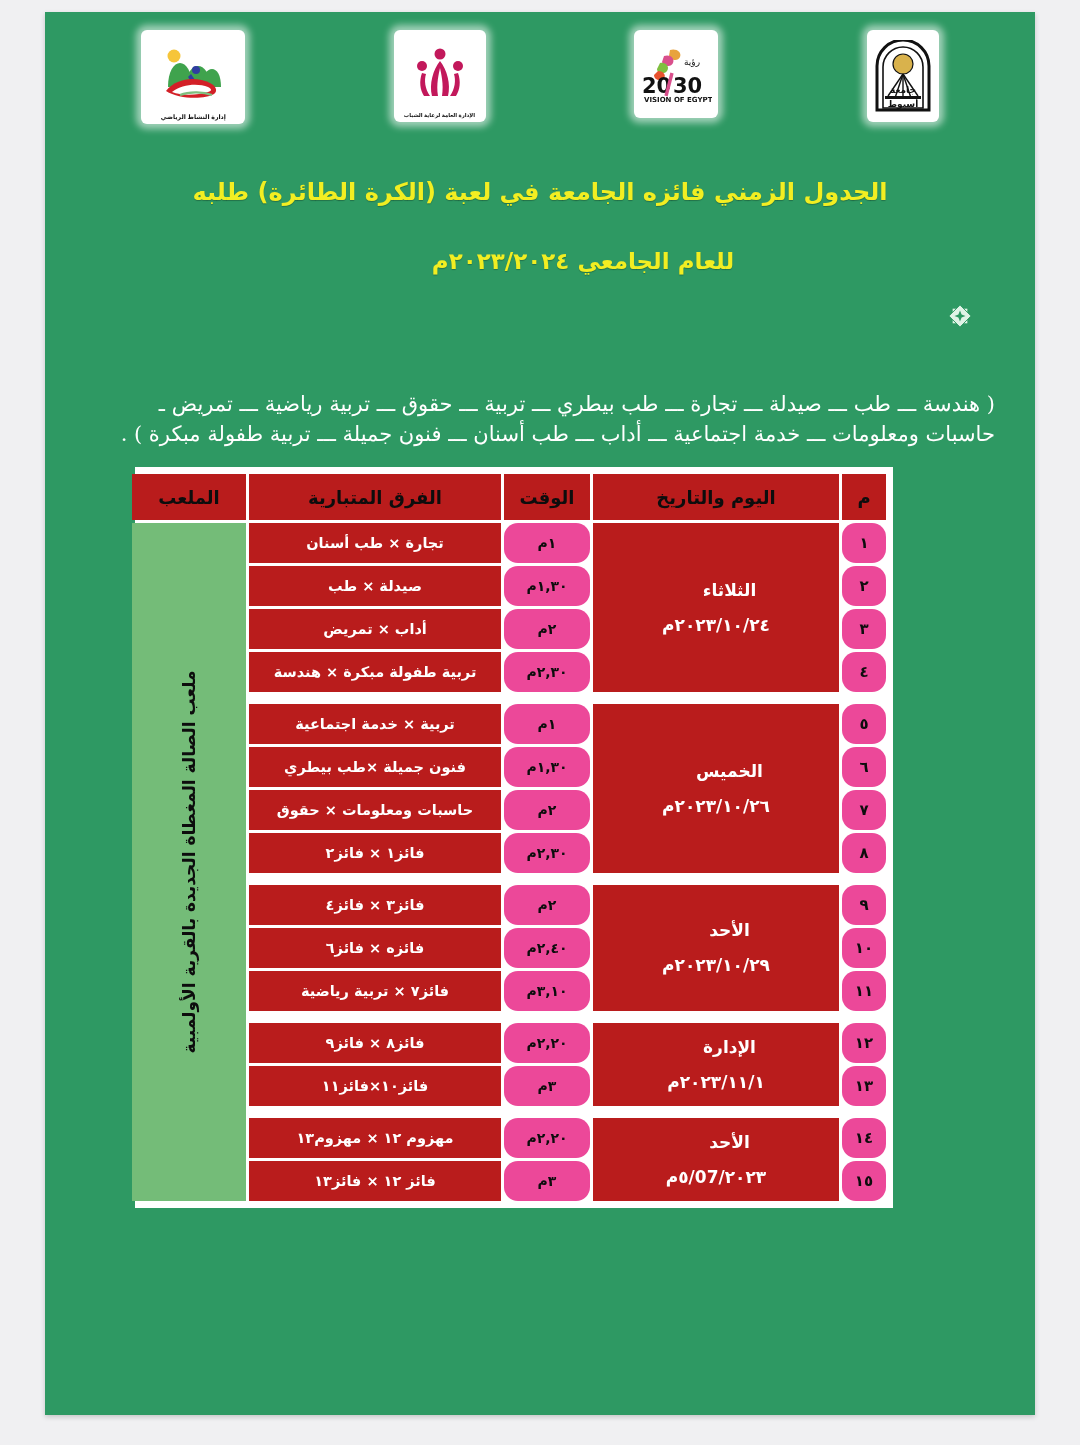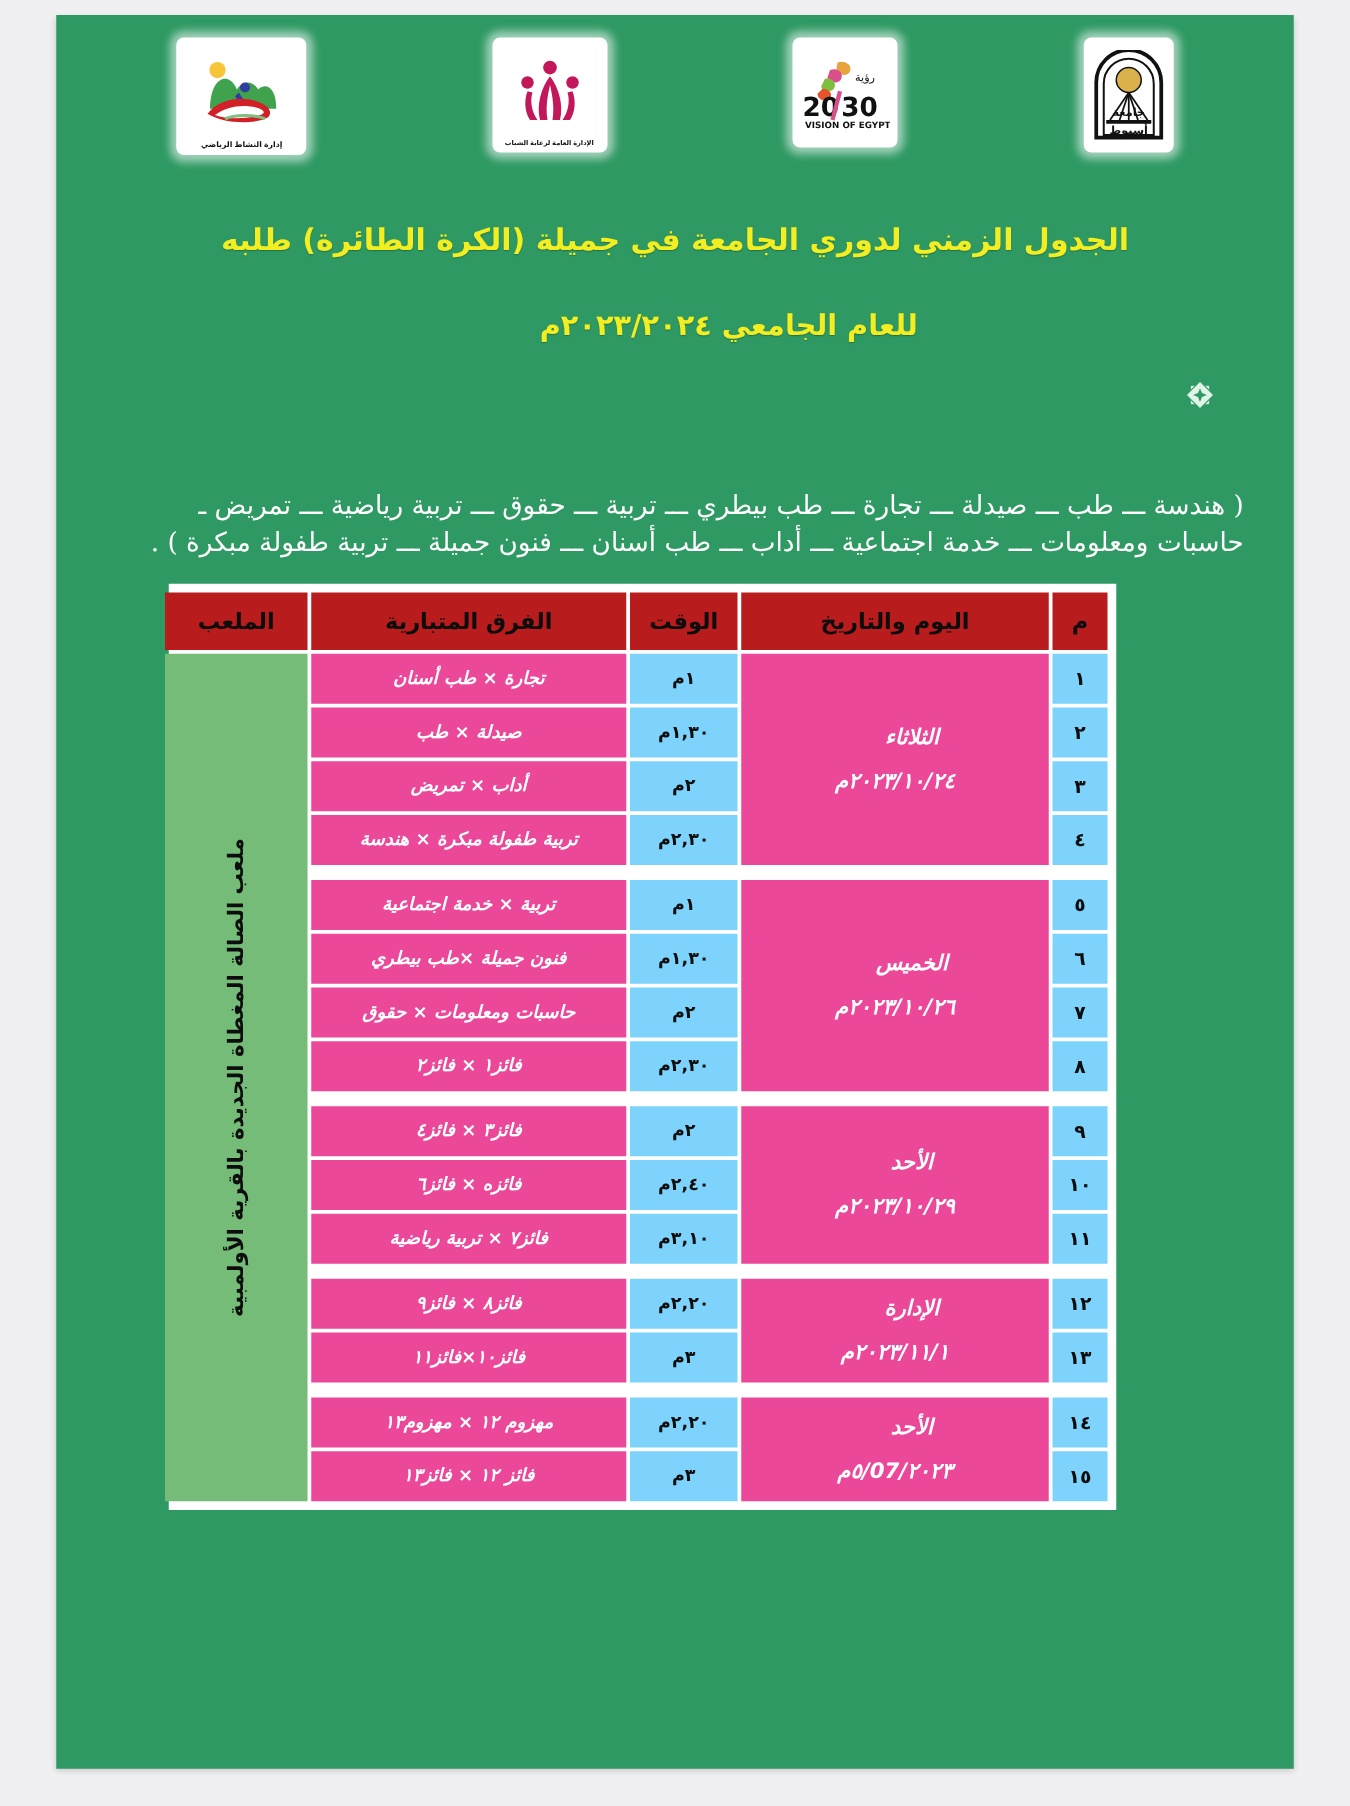--- a/index.html
+++ b/index.html
@@ -159,22 +159,22 @@
   .col-venue { width: 114px; }
 
   thead th {
     background: #b91c1c;
     color: #0d0d0d;
     font-size: 18px;
     font-weight: bold;
     height: 46px;
     margin-top: 24px;
   }
-  .cell-light { background: #7dd3fc; color: #0d0d0d; }
-  .cell-dark  { background: #ec4899; color: #ffffff; font-style: italic; }
+  .cell-light { background: #ec4899; color: #0d0d0d; border-radius: 14px; }
+  .cell-dark  { background: #b91c1c; color: #ffffff; }
 
   td.no-cell {
     font-size: 15px;
     font-weight: bold;
     height: 40px;
   }
   td.time-cell {
     font-size: 14px;
     font-weight: bold;
     height: 40px;
@@ -280,21 +280,21 @@
           </g>
           <rect x="13" y="56" width="36" height="3" fill="#111"></rect>
           <text x="31" y="53" font-family="DejaVu Sans, sans-serif" font-size="9" font-weight="bold" fill="#111" text-anchor="middle">جامعة</text>
           <text x="31" y="67" font-family="DejaVu Sans, sans-serif" font-size="9" font-weight="bold" fill="#111" text-anchor="middle">أسيوط</text>
         </svg>
       </div>
     </div>
 
   </div>
 
-  <div class="title-main">الجدول الزمني لدوري الجامعة في جميلة (الكرة الطائرة) طلبه</div>
+  <div class="title-main">الجدول الزمني فائزه الجامعة في لعبة (الكرة الطائرة) طلبه</div>
   <div class="title-sub">للعام الجامعي ٢٠٢٣/٢٠٢٤م</div>
 
   <div class="faculties-head">
     <span class="ornament">
       <svg width="22" height="22" viewBox="0 0 22 22" aria-hidden="true">
         <g fill="#dff3e6" stroke="#2E9963" stroke-width="0.9">
           <rect x="3.2" y="3.2" width="15.6" height="15.6" rx="1"></rect>
           <rect x="3.2" y="3.2" width="15.6" height="15.6" rx="1" transform="rotate(45 11 11)"></rect>
         </g>
         <g fill="#2E9963">

